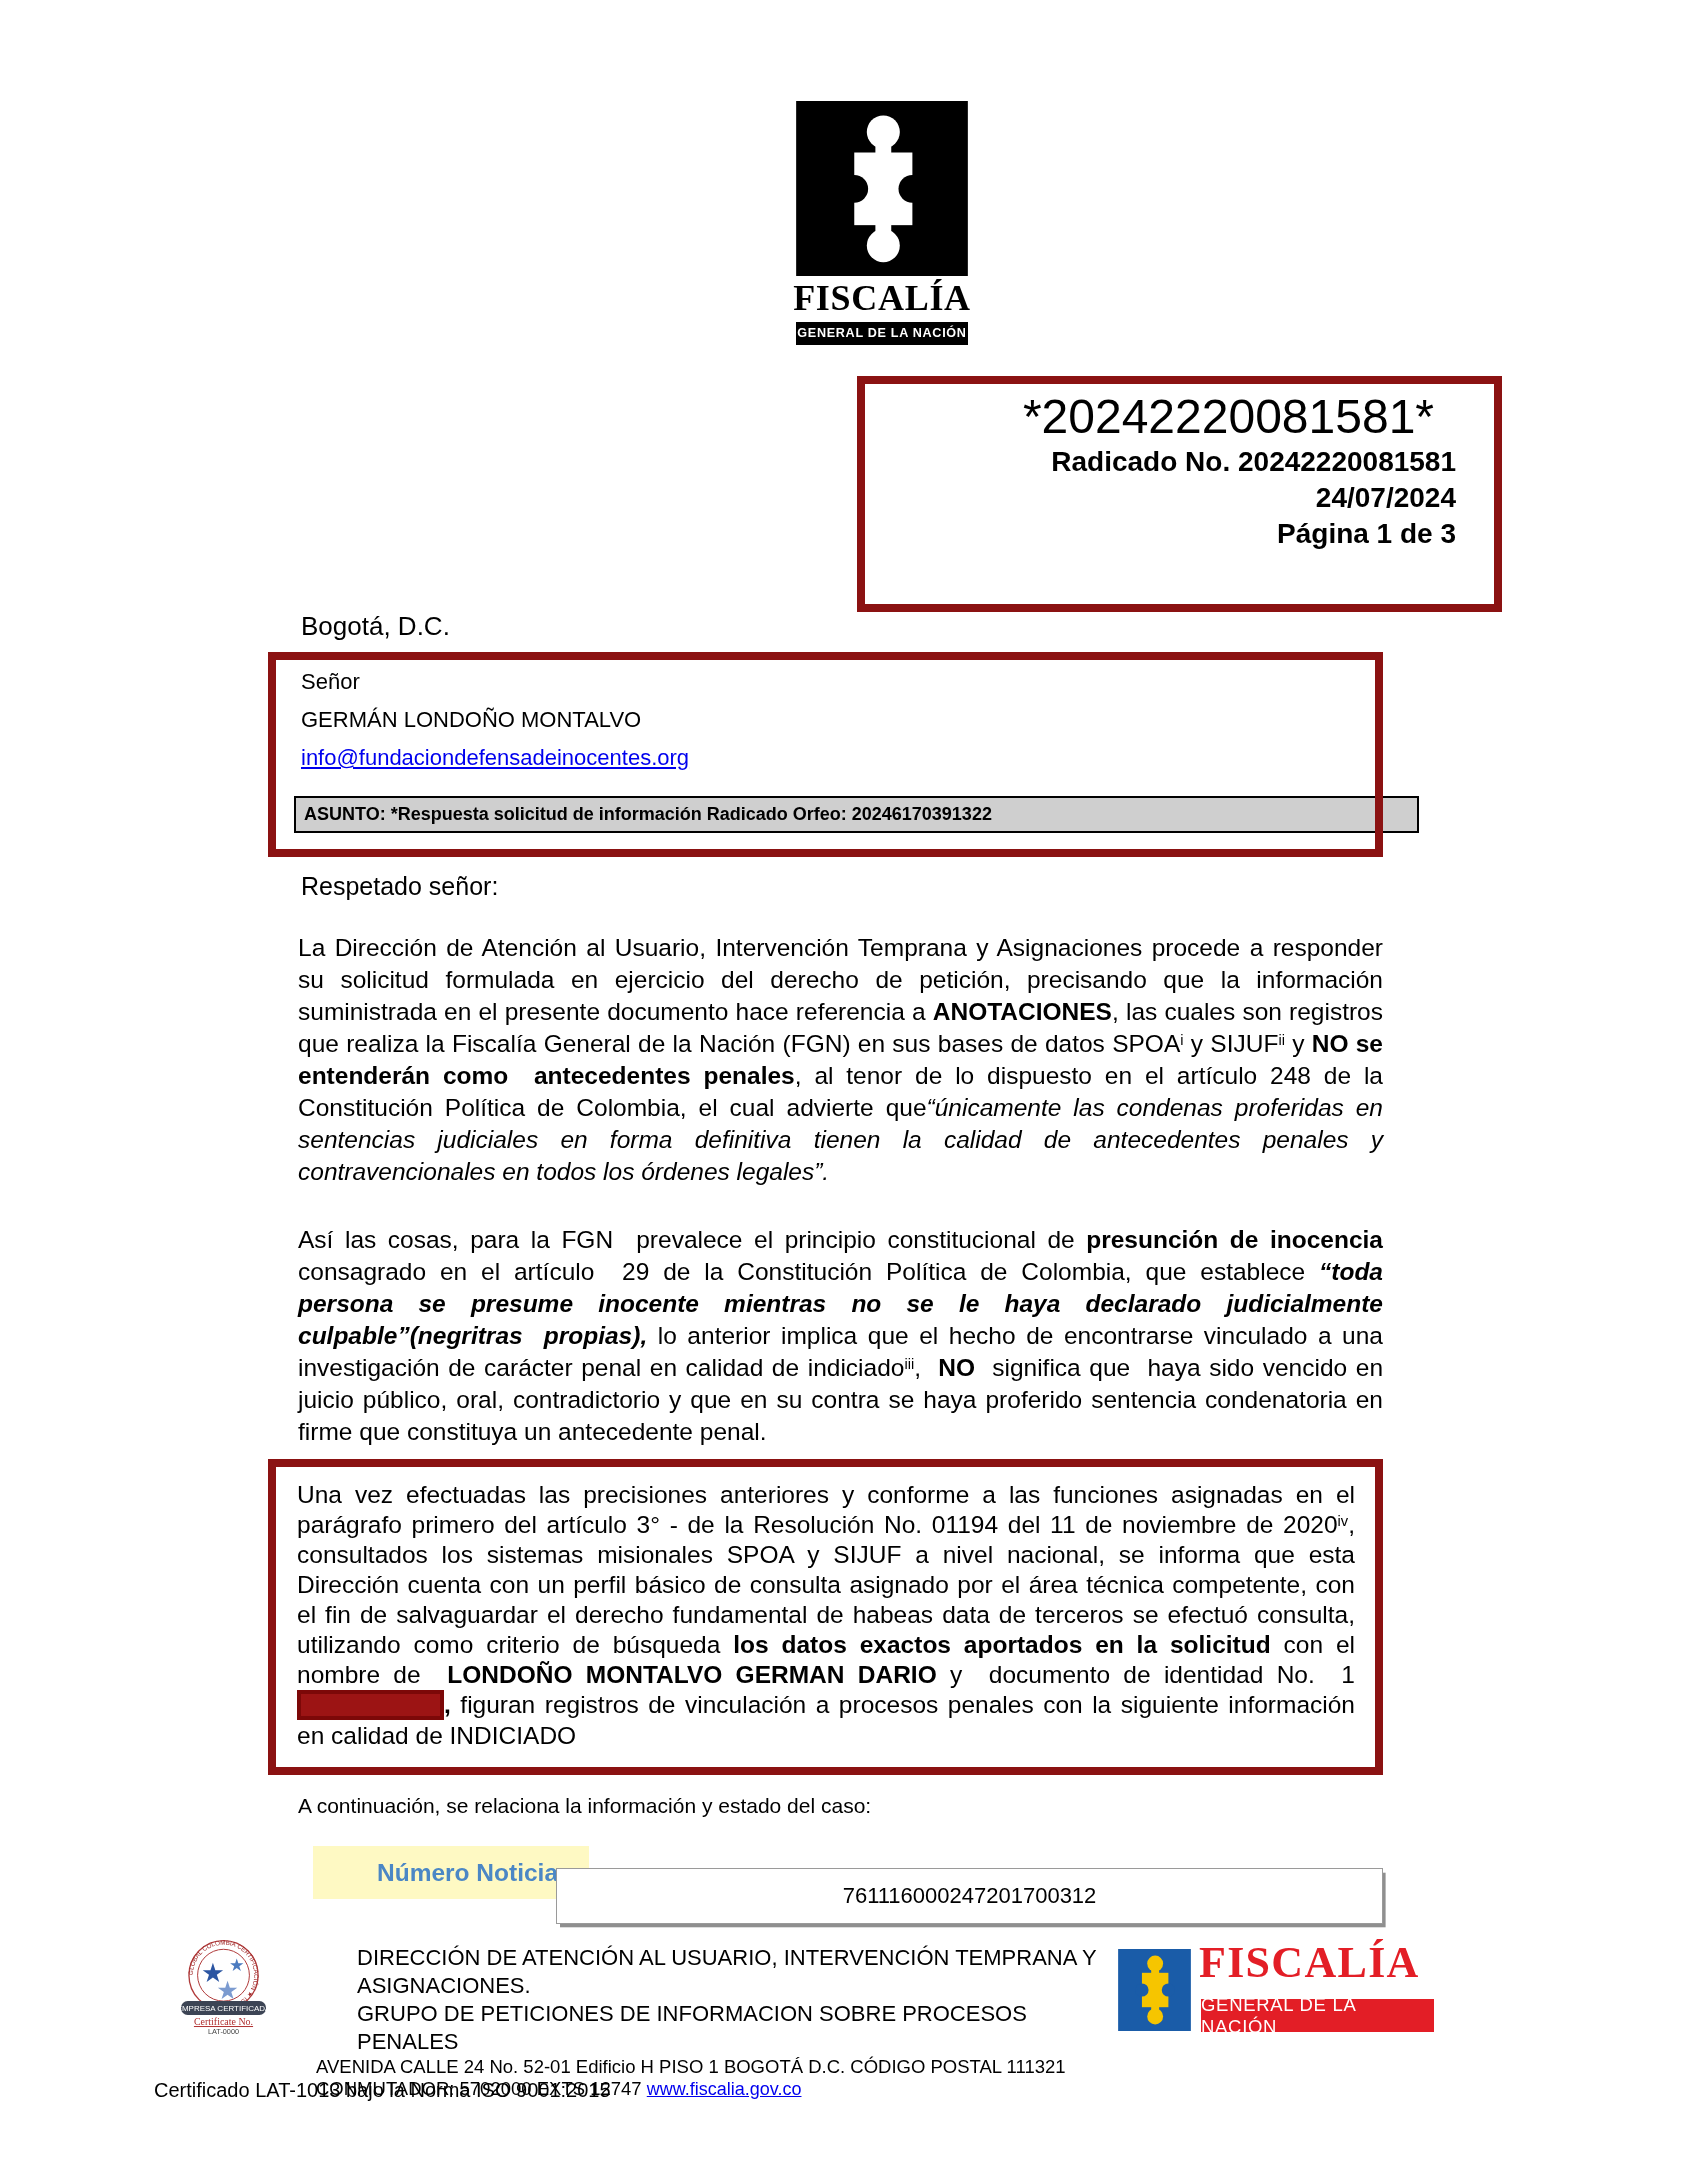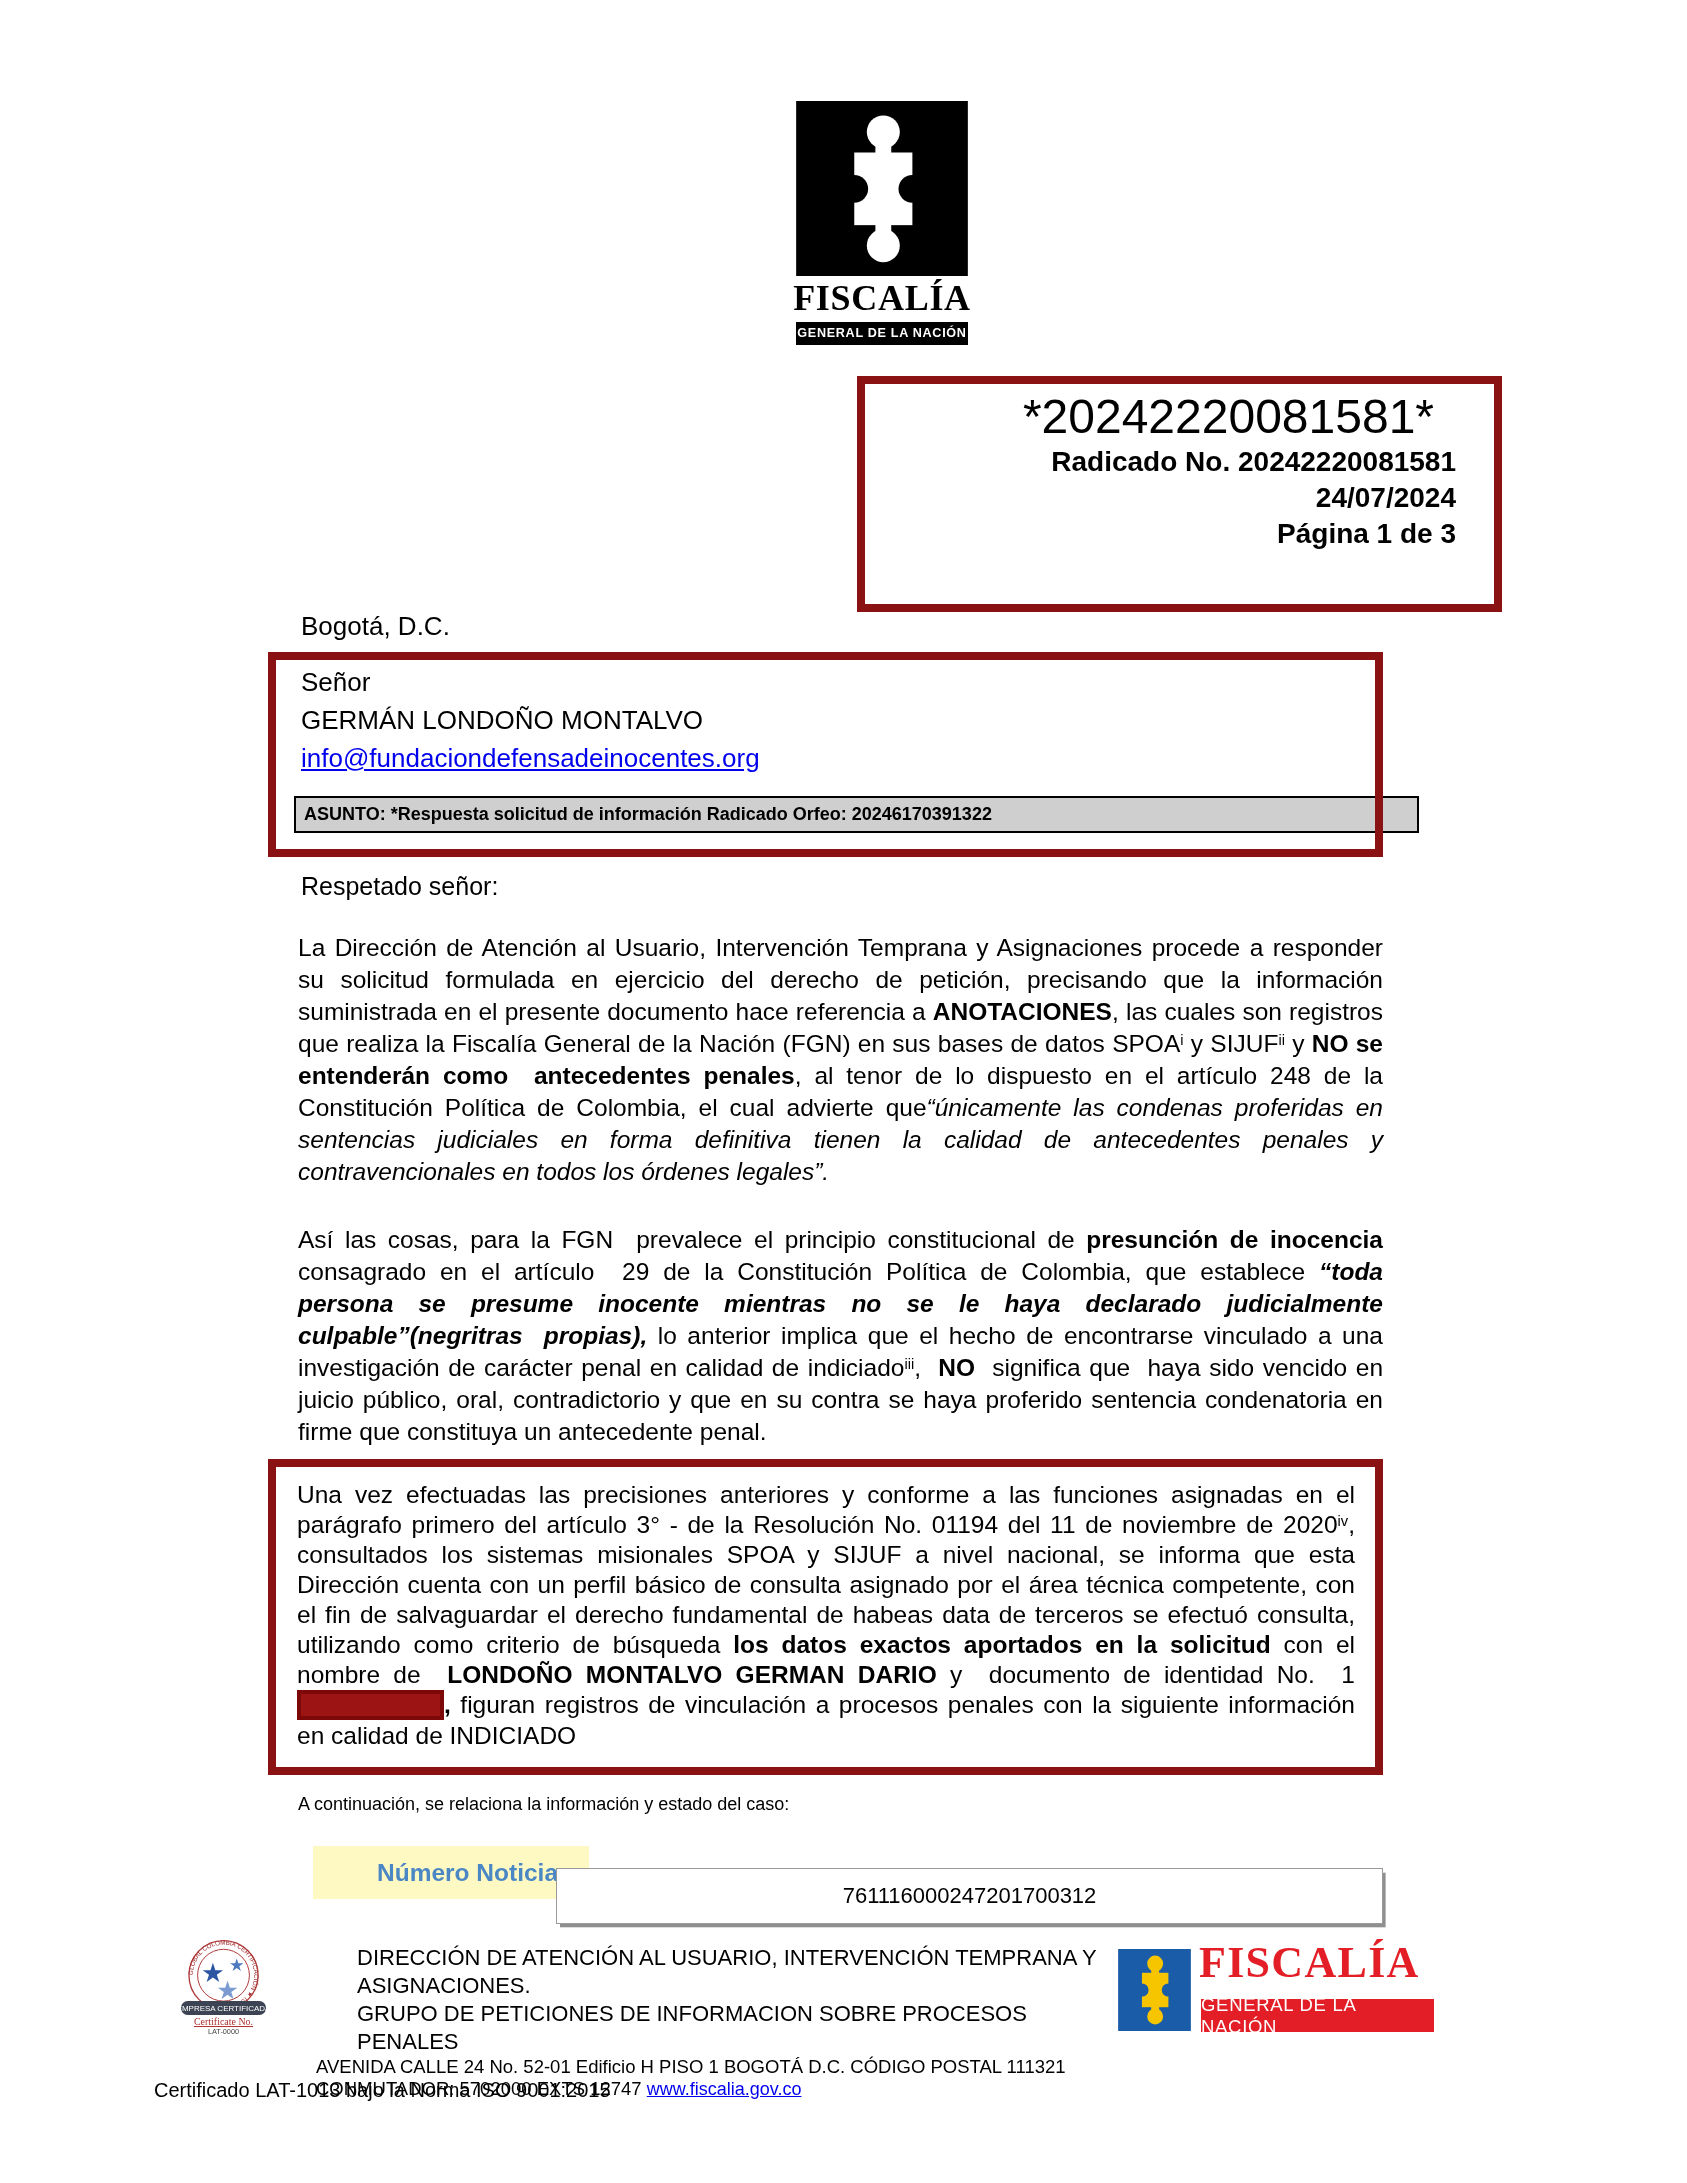--- a/index.html
+++ b/index.html
@@ -29,31 +29,31 @@
   .radline{text-align:right;padding-right:38px;font-weight:bold;font-size:28px;line-height:36px;}
 
   #city{left:301px;top:611px;font-size:26px;}
 
   
   #asunto-bar{left:294px;top:796px;width:1125px;height:37px;background:#CFCFCF;border:2px solid #000;
       box-sizing:border-box;display:flex;align-items:center;padding-left:8px;
       font-weight:bold;font-size:18px;z-index:1;}
   #recipient-border{left:268px;top:652px;width:1115px;height:205px;border:8.6px solid #8B1212;
       box-sizing:border-box;z-index:2;pointer-events:none;background:transparent;}
-  #recipient-text{left:301px;top:663px;font-size:26px;line-height:38px;z-index:1;}
+  #recipient-text{left:301px;top:663px;font-size:22px;line-height:38px;z-index:1;}
 
   #greeting{left:301px;top:872px;font-size:25px;}
   #p1{left:298px;top:932px;width:1085px;}
   #p2{left:298px;top:1224px;width:1085px;}
 
   #boxpara{left:268px;top:1459px;width:1115px;border:8.6px solid #8B1212;box-sizing:border-box;
       padding:13.2px 20px 16px 21px;background:#fff;}
   #boxpara .para{line-height:30px;}
 
-  #continuation{left:298px;top:1794px;font-size:18px;}
+  #continuation{left:298px;top:1794px;font-size:21px;}
 
   
   #cell-label{left:313px;top:1846px;width:243px;height:53px;background:#fef9c3;
       display:flex;align-items:center;justify-content:center;
       color:#4B87C5;font-weight:bold;font-size:24.5px;padding-left:33px;}
   #cell-value{left:556px;top:1843px;width:827px;height:56px;background:#fff;border:1.3px solid #9A9A9A;
       box-sizing:border-box;display:flex;align-items:center;justify-content:center;font-size:22px;
       box-shadow:3.3px 4px 0 -0.7px #8F8F8F;margin-top:25px;}
 
   

